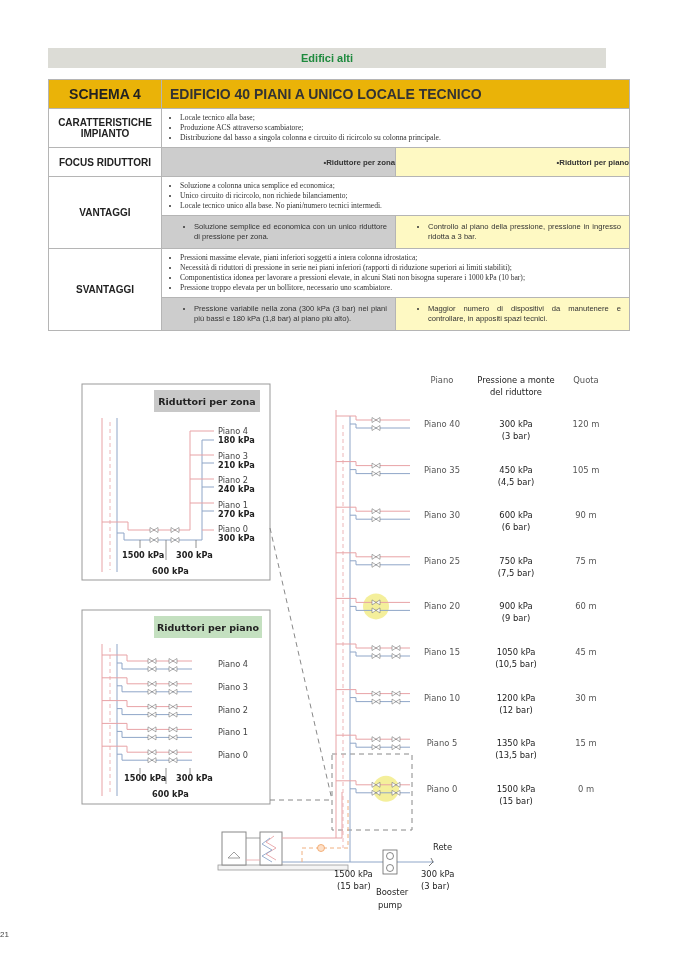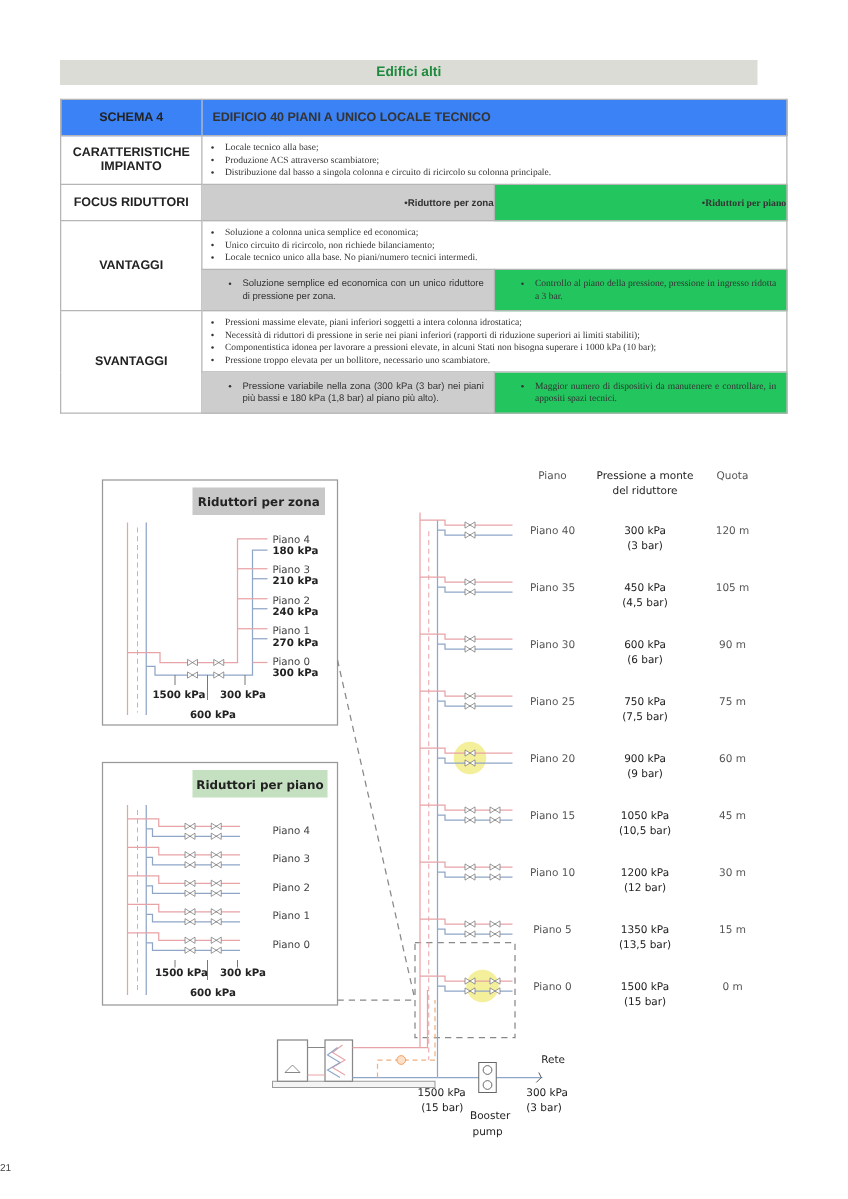--- a/index.html
+++ b/index.html
@@ -4,25 +4,25 @@
 <style>
   html, body { margin:0; padding:0; }
   body { width:678px; height:959px; background:#ffffff; position:relative; overflow:hidden;
          font-family:"Liberation Sans", sans-serif; color:#222; }
   .banner { position:absolute; left:48px; top:48px; width:558px; height:20px; background:#dcdcd6;
             text-align:center; font-weight:bold; font-size:11px; line-height:20px; color:#1e8a3e; }
   table.schema { position:absolute; left:48px; top:79px; width:582px; border-collapse:collapse;
                  font-size:7.6px; color:#333; }
   table.schema td { border:1px solid #b5b5b5; vertical-align:middle; padding:0; }
   td.lab { width:112px; text-align:center; font-weight:bold; font-size:10px; color:#222; padding:0 4px; }
-  .hdr td { background:#3b82f6; height:28px; font-weight:bold; font-size:10px; }
+  .hdr td { background:#eab308; height:28px; font-weight:bold; font-size:14px; }
   .hdr td.title { padding-left:8px; }
   ul.b { margin:0; padding:4px 6px 4px 18px; list-style:disc; line-height:10px;font-family:Liberation Serif, serif; }
   .gray { background:#cdcdcd; }
-  .green { background:#22c55e;font-family:Liberation Serif, serif; }
+  .green { background:#fef9c3; }
   .focus td.opt { height:28px; font-weight:bold; font-size:7.8px;text-align:right; }
   .focus td.opt span.dot { display:inline-block; width:18px; padding-left:6px; }
   ul.sub { margin:0; padding:6px 8px 6px 32px; line-height:10px; text-align:justify; }
   svg.diagram { position:absolute; left:0; top:0; }
   .t { font-family:"DejaVu Sans", sans-serif; font-size:8.2px; fill:#444; }
   .tb { font-family:"DejaVu Sans", sans-serif; font-size:8.2px; fill:#222; font-weight:bold; }
   .tc { font-family:"DejaVu Sans", sans-serif; font-size:8.4px; fill:#555; }
   .tcb { font-family:"DejaVu Sans", sans-serif; font-size:8.4px; fill:#222; }
   .page-num { position:absolute; left:0; width:678px; top:930px; text-align:left; font-size:8px; color:#444; }
 </style>

